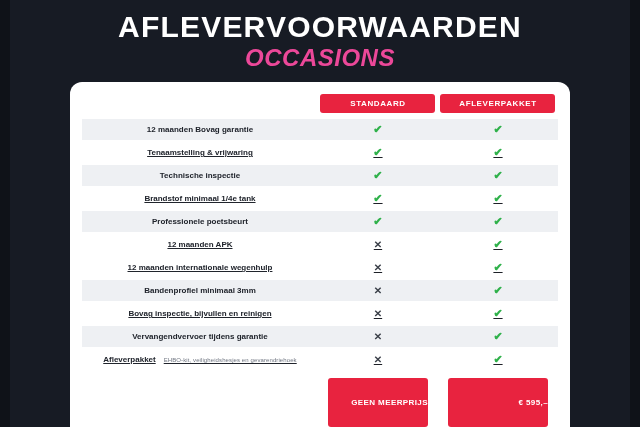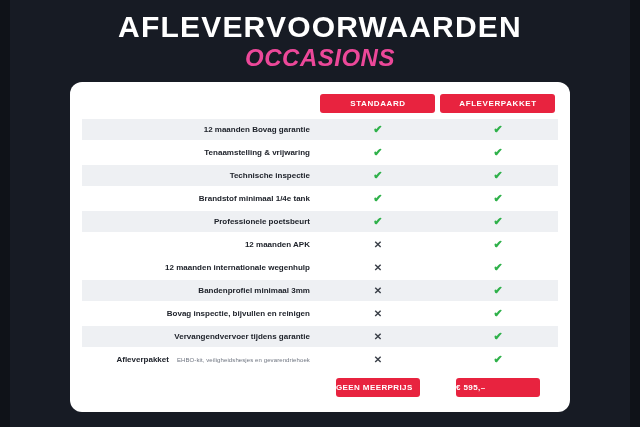--- a/index.html
+++ b/index.html
@@ -80,66 +80,66 @@
     font-size: 8px;
     font-weight: bold;
     letter-spacing: 0.6px;
     text-align: center;
   }
   .feature-cell {
     padding: 5px 8px;
     font-size: 8px;
     font-weight: bold;
     color: #20242c;
-    text-align: right;
+    text-align: center;
     white-space: nowrap;
   }
   .feature-cell .note {
     font-weight: normal;
     font-size: 6px;
     color: #6f7580;
     padding-left: 8px;
     letter-spacing: 0.1px;
   }
   .mark-cell {
     text-align: center;
     padding: 5px 0;
     font-size: 10px;
     line-height: 1;
   }
   tr.shade .feature-cell,
   tr.shade .mark-cell { background: #eef0f3; }
   tr.plain .feature-cell,
-  tr.plain .mark-cell { background: #ffffff; }
+  tr.plain .mark-cell { background: #ffffff; text-decoration: underline; }
   .check {
     color: #2fb14a;
     font-size: 11px;
     font-weight: bold;
   }
   .cross {
     color: #3a3f48;
     font-size: 10px;
     font-weight: bold;
   }
   .foot-cell {
     padding-top: 6px;
     text-align: center;
   }
   .foot-pill {
     display: block;
     margin: 0 auto;
-    width: 84px;
-    padding: 5px 0;
+    width: 100px;
+    padding: 20px 0;
     border-radius: 3px;
     background: #e8233f;
     color: #ffffff;
     font-size: 8px;
     font-weight: bold;
     letter-spacing: 0.4px;
-    text-align: left;
+    text-align: right;
   }
   .edge-left, .edge-right {
     position: absolute;
     top: 0;
     width: 10px;
     height: 427px;
     background: #0f1218;
   }
   .edge-left { left: 0; }
   .edge-right { right: 0; }

